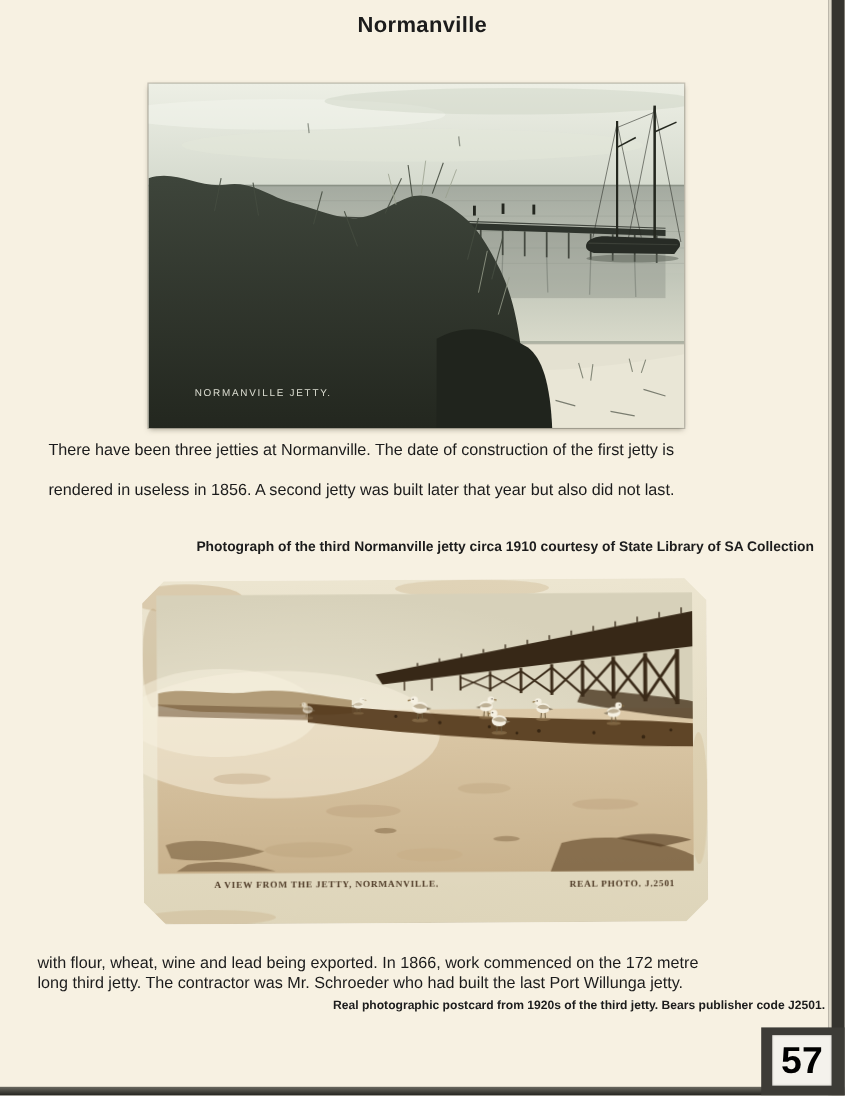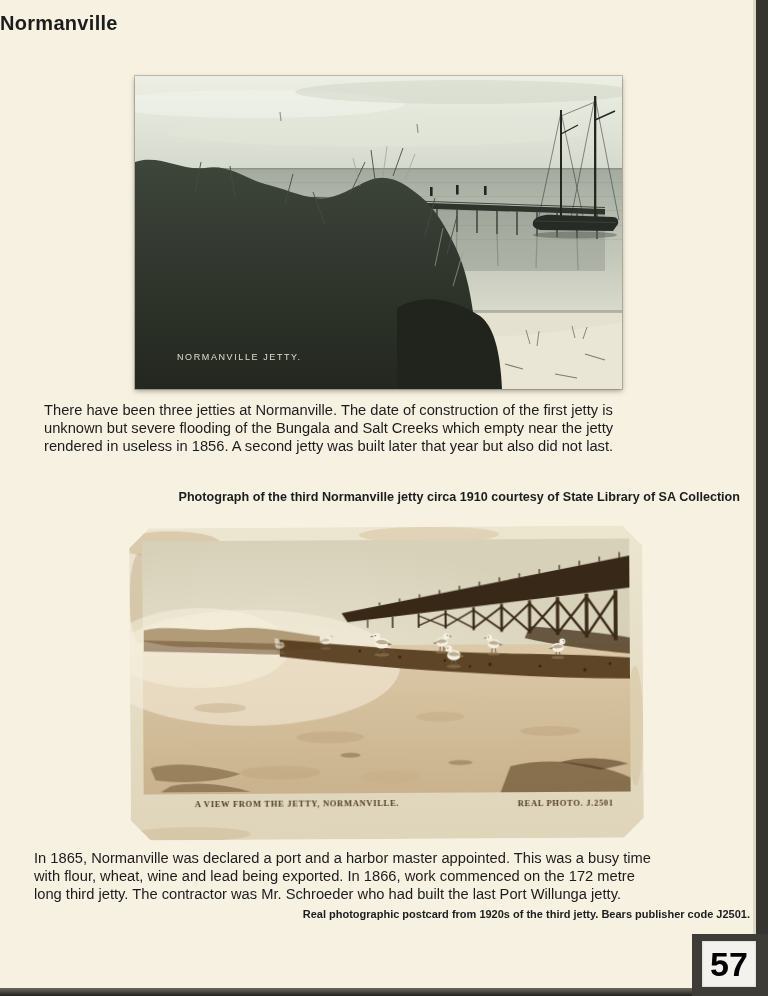--- a/index.html
+++ b/index.html
@@ -6,21 +6,21 @@
   .page{
     position:relative;width:768px;height:996px;margin:0 auto;
     background:#f7f1e2;
     overflow:hidden;
     font-family:"Liberation Sans",sans-serif;
     color:#1c1c1c;
   }
   
   .title{
     position:absolute;top:12px;left:0;width:768px;
-    text-align:left;font-size:20px;font-weight:bold;letter-spacing:.3px;margin:0;
+    text-align:center;font-size:20px;font-weight:bold;letter-spacing:.3px;margin:0;
   }
   .body-par{
     position:absolute;text-align:left;font-size:14.7px;line-height:18px;margin:0;
   }
   .par1{top:401px;left:44px;width:680px;}
   .par2{top:849px;left:34px;width:700px;}
   .caption{
     position:absolute;text-align:right;font-weight:bold;margin:16px;
   }
   .cap1{top:474px;left:44px;width:680px;font-size:12.6px;}
@@ -206,21 +206,21 @@
           <path d="M300,190 L308,152"></path>
             <path d="M318,210 L328,176"></path>
         </g>
       </g>
     </svg>
     <span class="photo1-label">NORMANVILLE JETTY.</span>
   </figure>
 
   <p class="body-par par1">
     <span>There have been three jetties at Normanville. The date of construction of the first jetty is</span><br>
-    <span>unknown but severe flooding of the Bungala and Salt Creeks which empty near the jetty</span><br>
+    <br>
     <span>rendered in useless in 1856. A second jetty was built later that year but also did not last.</span>
   </p>
 
   <p class="caption cap1">Photograph of the third Normanville jetty circa 1910 courtesy of State Library of SA Collection</p>
 
   <figure class="photo2">
     <svg viewBox="0 0 513 312" preserveAspectRatio="none">
       <defs>
         <linearGradient id="card2" x1="0" y1="0" x2="0" y2="1">
           <stop offset="0" stop-color="#ece5d0"></stop>
@@ -343,21 +343,21 @@
           <use href="#gull" transform="translate(364,126) scale(1)"></use>
           <use href="#gull" transform="translate(428,130) scale(-1,1)"></use>
         </g>
       </g>
     </svg>
     <span class="postcard-caption pc-left">A VIEW FROM THE JETTY, NORMANVILLE.</span>
     <span class="postcard-caption pc-right">REAL PHOTO. J.2501</span>
   </figure>
 
   <p class="body-par par2">
-    <span>In 1865, Normanville was declared a port and a harbor master appointed. This was a busy time</span><br>
+    <br>
     <span>with flour, wheat, wine and lead being exported. In 1866, work commenced on the 172 metre</span><br>
     <span>long third jetty. The contractor was Mr. Schroeder who had built the last Port Willunga jetty.</span>
   </p>
 
   <p class="caption cap2">Real photographic postcard from 1920s of the third jetty. Bears publisher code J2501.</p>
 
   <div class="edge-right"></div>
   <div class="edge-bottom"></div>
   <div class="corner-block">
     <div class="page-number-label">57</div>

